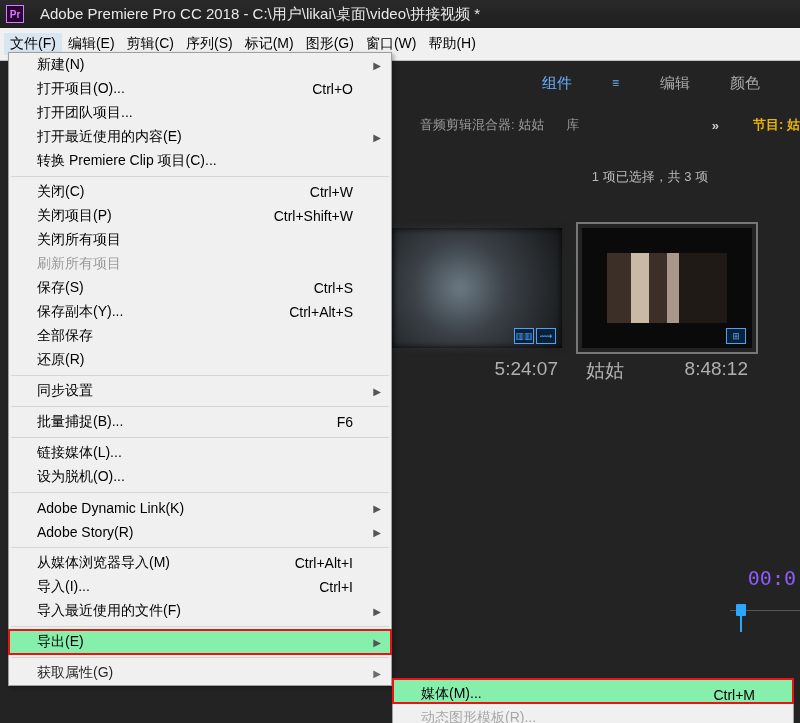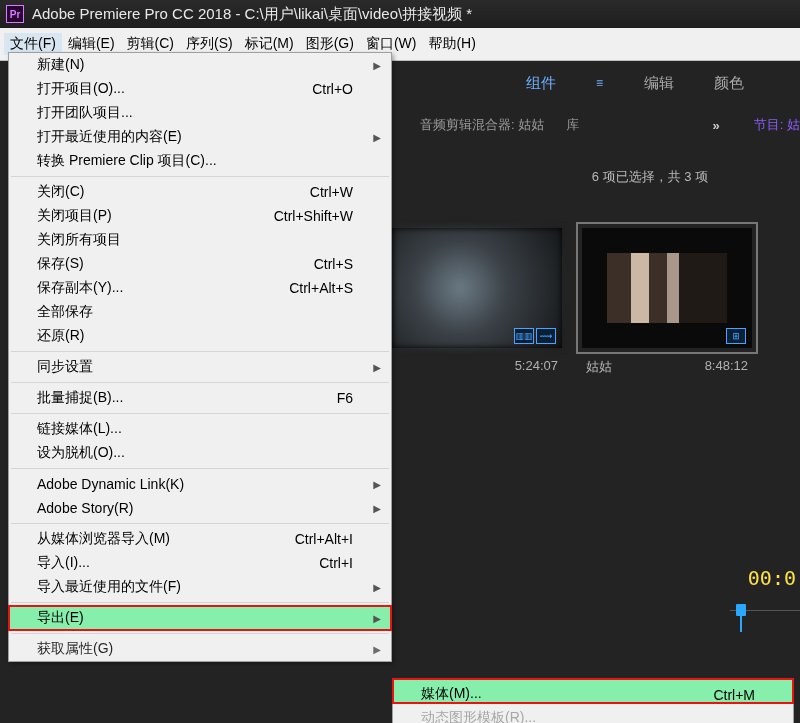--- a/index.html
+++ b/index.html
@@ -1,45 +1,45 @@
 <!DOCTYPE html>
 <html><head>
 <meta charset="utf-8">
 <style>
   * { margin: 0; padding: 0; box-sizing: border-box; font-family: "Microsoft YaHei", Arial, sans-serif; }
   body { width: 800px; height: 723px; background: #232323; overflow: hidden; position: relative; font-size: 14px; }
 
-  .titlebar { height: 28px; background: linear-gradient(#2a2a2a,#1e1e1e); display: flex; align-items: center; padding: 0 6px; gap: 8px; color: #e8e8e8; font-size: 15px; }
+  .titlebar { height: 28px; background: linear-gradient(#2a2a2a,#1e1e1e); display: flex; align-items: center; padding: 0 6px; gap: 16px; color: #e8e8e8; font-size: 15px; }
   .app-icon { width: 18px; height: 18px; background: #2a0034; border: 1px solid #d67dff; display: flex; align-items: center; justify-content: center; color: #d67dff; font-size: 10px; font-weight: bold; }
 
   .menubar { height: 33px; background: #f0f0f0; display: flex; align-items: center; padding: 0 4px; color: #000; font-size: 14px; border-bottom: 1px solid #c0c0c0; }
   .menubar-item { padding: 2px 6px; cursor: default; }
   .menubar-item.active { background: #d8e6f2; }
 
-  .workspace-tabs { position: absolute; right: 16px; top: 52px; height: 62px; width: 400px; display: flex; align-items: center; justify-content: flex-end; gap: 40px; padding-right: 40px; color: #aaa; font-size: 15px; }
+  .workspace-tabs { position: absolute; right: 0; top: 52px; height: 62px; width: 400px; display: flex; align-items: center; justify-content: flex-end; gap: 40px; padding-right: 40px; color: #aaa; font-size: 15px; }
   .ws-tab.active { color: #6cb1ff; }
   .ws-burger { color: #6cb1ff; letter-spacing: 1px; font-size: 12px; }
 
   .panel-tabs { position: absolute; right: 0; top: 110px; width: 400px; height: 30px; display: flex; align-items: center; gap: 22px; padding-left: 20px; color: #999; font-size: 13px; }
   .chev { color: #ccc; font-weight: bold; margin-left: auto; margin-right: 12px; }
-  .panel-tabs .rt { color: #8b5cf6; }
+  .panel-tabs .rt { color: #eab308; font-weight: bold; }
 
   .sel-info { position: absolute; right: 0; top: 168px; width: 300px; text-align: center; color: #b8b8b8; font-size: 13px; }
 
   .thumbs { position: absolute; top: 228px; left: 392px; display: flex; gap: 20px; }
   .thumb-card { width: 170px; }
   .thumb-box { width: 170px; height: 120px; background: #000; position: relative; display:flex; align-items:center; justify-content:center; }
   .thumb-box.sel { outline: 2px solid #777; outline-offset: 4px; background:#0a0a0a;}
   .thumb-img1 { width: 170px; height: 120px; background: radial-gradient(circle at 40% 50%, #6b7a84 0%, #3a4046 40%, #151718 100%); filter: blur(3px);}
   .thumb-img2 { width: 120px; height: 70px; background: linear-gradient(90deg,#3b2f28 0 20%, #cbb9a6 20% 35%, #3b2f28 35% 50%, #a8978a 50% 60%, #201a16 60% 100%); }
   .thumb-icons { position:absolute; bottom:4px; right:6px; display:flex; gap:2px; }
   .ticon { width:20px; height:16px; border:1px solid #4aa3ff; background:#0b2035; color:#4aa3ff; font-size:9px; display:flex; align-items:center; justify-content:center;}
-  .thumb-meta { display:flex; justify-content:space-between; margin-top:10px; color:#b0b0b0; font-size:13px; padding: 0 4px;}
-
-  .timecode { position:absolute; right:4px; top:566px; color:#fde047; font-size:20px; font-family: monospace; }
+  .thumb-meta { display:flex; justify-content:space-between; margin-top:10px; color:#b0b0b0; font-size:19px; padding: 0 4px;}
+
+  .timecode { position:absolute; right:4px; top:566px; color:#8b5cf6; font-size:20px; font-family: monospace; }
   .timeline-ruler { position:absolute; right:0; top:610px; width:70px; height:16px; border-top:1px solid #555; }
   .playhead { position:absolute; right:54px; top:604px; width:10px; height:12px; background:#2aa7ff; border-radius:1px;}
   .playhead::after{content:"";position:absolute;left:4px;top:12px;width:2px;height:16px;background:#2aa7ff;}
 
   
   .menu { position: absolute; left: 8px; top: 52px; width: 384px; background: #f0f0f0; border: 1px solid #a0a0a0; box-shadow: 2px 2px 4px rgba(0,0,0,.3); }
   .mi { display: flex; align-items: center; height: 24px; padding: 0 38px 0 28px; color: #000; font-size: 14px; position: relative; }
   .mi.disabled { color: #9a9a9a; }
   .mi .sc { margin-left: auto; color: #000; }
   .mi .arrow { position:absolute; right:10px; font-size:10px; color:#555;}
@@ -76,21 +76,21 @@
   <span class="ws-tab">颜色</span>
 </div>
 
 <div class="panel-tabs">
   <span>音频剪辑混合器: 姑姑</span>
   <span>库</span>
   <span class="chev">»</span>
   <span class="rt">节目: 姑</span>
 </div>
 
-<div class="sel-info">6 项已选择，共 3 项</div>
+<div class="sel-info">1 项已选择，共 3 项</div>
 
 <div class="thumbs">
   <div class="thumb-card">
     <div class="thumb-box">
       <div class="thumb-img1"></div>
       <div class="thumb-icons">
         <div class="ticon">▥▥</div>
         <div class="ticon">⟿</div>
       </div>
     </div>
@@ -141,20 +141,23 @@
       <span>关闭(C)</span>
       <span class="sc">Ctrl+W</span>
     </div>
     <div class="mi">
       <span>关闭项目(P)</span>
       <span class="sc">Ctrl+Shift+W</span>
     </div>
     <div class="mi">
       <span>关闭所有项目</span>
     </div>
+    <div class="mi disabled">
+      <span>刷新所有项目</span>
+    </div>
     <div class="mi">
       <span>保存(S)</span>
       <span class="sc">Ctrl+S</span>
     </div>
     <div class="mi">
       <span>保存副本(Y)...</span>
       <span class="sc">Ctrl+Alt+S</span>
     </div>
     <div class="mi">
       <span>全部保存</span>

